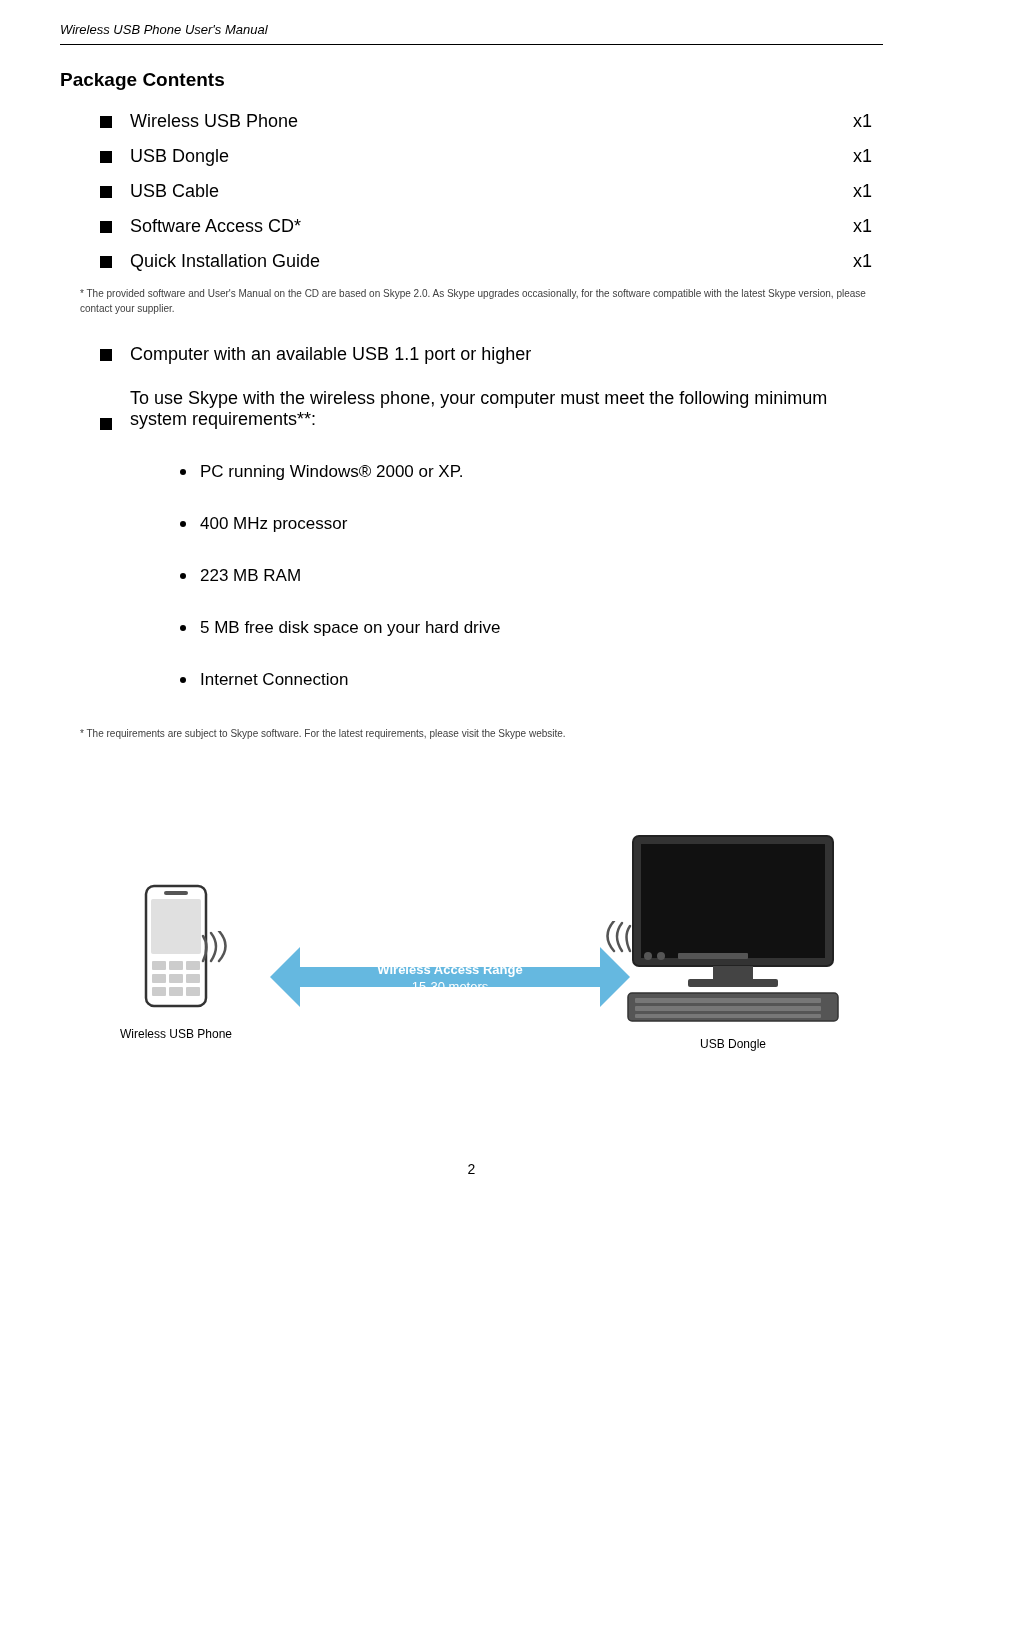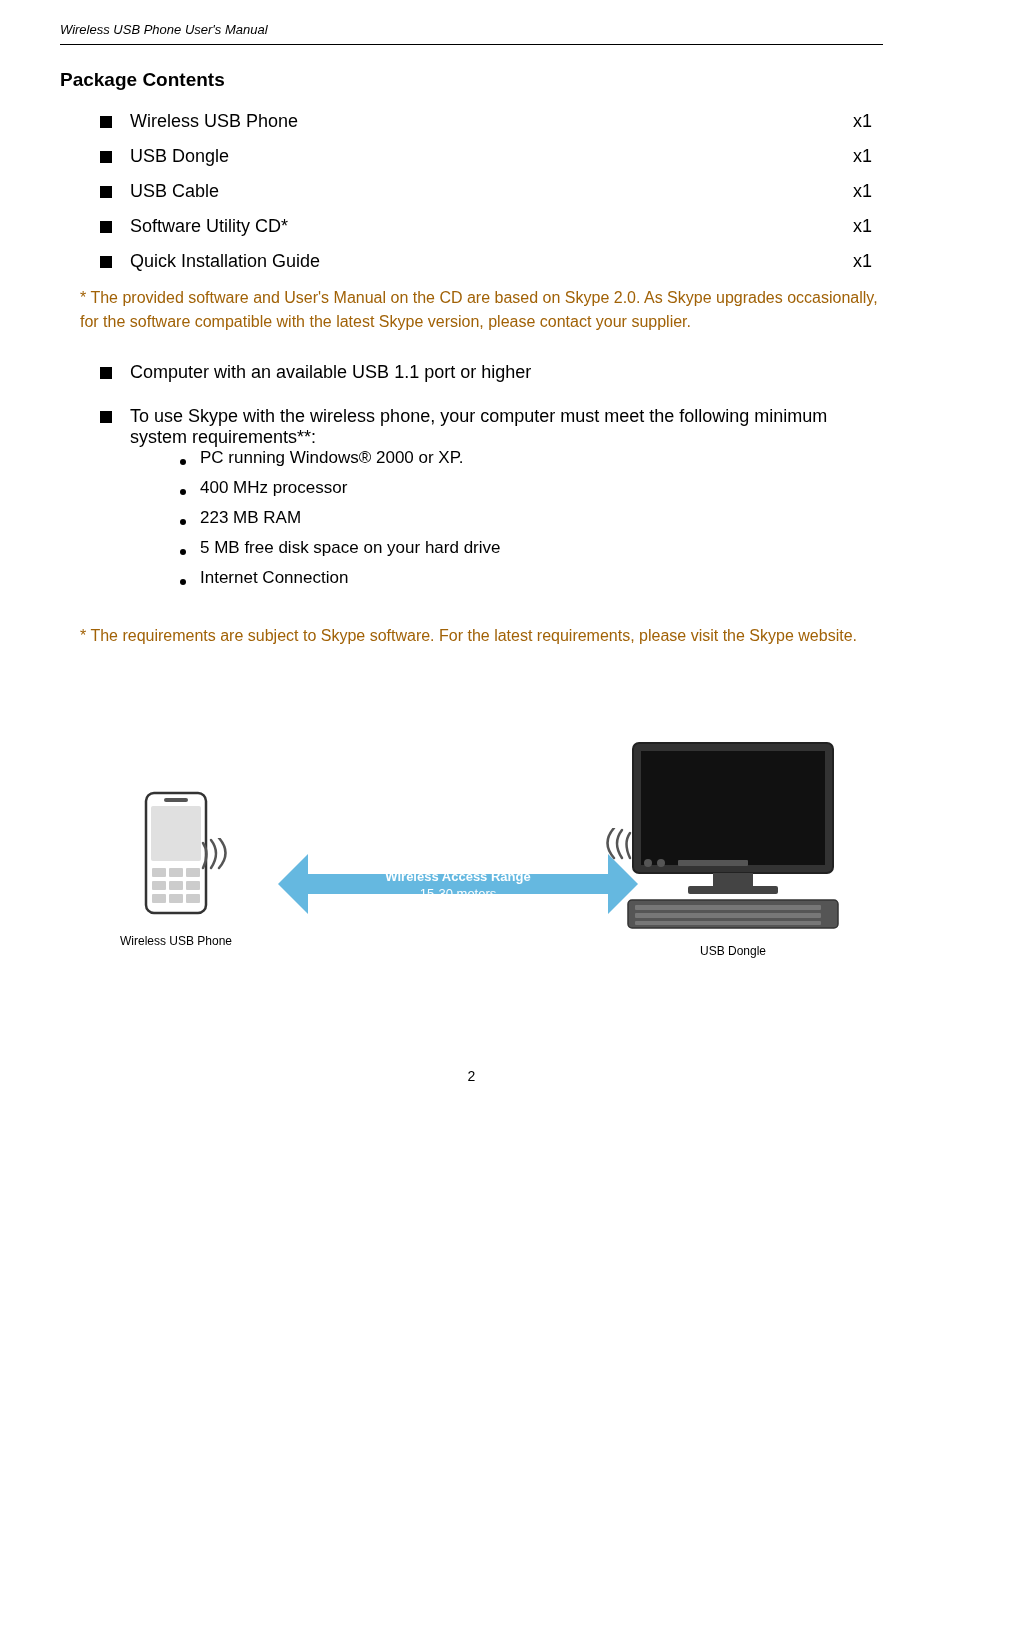--- a/index.html
+++ b/index.html
@@ -68,38 +68,39 @@
     .item-name {
       flex: 1;
     }
 
     .item-qty {
       margin-left: 60px;
       min-width: 30px;
     }
 
     .footnote {
-      font-size: 16px;
+      font-size: 10px;
       margin-left: 20px;
       margin-bottom: 28px;
       line-height: 1.5;
-      color: #a16207;
+      color: #404040;
     }
 
     .sub-list {
       list-style: none;
       margin-left: 80px;
       margin-bottom: 10px;
     }
 
     .sub-list li {
       display: flex;
-      align-items: center;
+      align-items: flex-start;
       margin-bottom: 10px;
       font-size: 17px;
+      margin-top: 32px;
     }
 
     .bullet-dot {
       width: 6px;
       height: 6px;
       background: #000;
       border-radius: 50%;
       display: inline-block;
       margin-right: 14px;
       margin-top: 7px;
@@ -183,21 +184,21 @@
       <span class="item-name">USB Dongle</span>
       <span class="item-qty">x1</span>
     </li>
         <li>
       <span class="bullet-square"></span>
       <span class="item-name">USB Cable</span>
       <span class="item-qty">x1</span>
     </li>
         <li>
       <span class="bullet-square"></span>
-      <span class="item-name">Software Utility CD*</span>
+      <span class="item-name">Software Access CD*</span>
       <span class="item-qty">x1</span>
     </li>
         <li>
       <span class="bullet-square"></span>
       <span class="item-name">Quick Installation Guide</span>
       <span class="item-qty">x1</span>
     </li>
       </ul>
 
     <p class="footnote">*  The provided software and User's Manual on the CD are based on Skype 2.0. As Skype upgrades occasionally, for the software compatible with the latest Skype version, please contact your supplier.</p>
@@ -207,21 +208,21 @@
 
     <ul class="bullet-list">
 
     <li style="flex-direction: column; align-items: flex-start; margin-bottom: 23px;">
           <div style="display: flex; align-items: flex-start;">
             <span class="bullet-square" style="margin-top: 5px;"></span>
             <span>Computer with an available USB 1.1 port or higher</span>
           </div>
         </li>
         <li style="flex-direction: column; align-items: flex-start; margin-bottom: 16px;">
-          <div style="display: flex; align-items: flex-start;">
+          <div style="display: flex; align-items: flex-end;">
             <span class="bullet-square" style="margin-top: 5px;"></span>
             <span>To use Skype with the wireless phone, your computer must meet the following minimum system requirements**:</span>
           </div>
           <ul class="sub-list">
             <li>
               <span class="bullet-dot"></span>
               <span>PC running Windows® 2000 or XP.</span>
             </li>
             <li>
               <span class="bullet-dot"></span>
@@ -268,21 +269,21 @@
       </svg>
 
       <svg style="position:absolute; left:75px; top:50px;" width="40" height="60" viewBox="0 0 40 60">
         <path d="M8,30 Q15,15 8,5" fill="none" stroke="#555" stroke-width="2.5" stroke-linecap="round"></path>
         <path d="M16,30 Q26,15 16,2" fill="none" stroke="#555" stroke-width="2.5" stroke-linecap="round"></path>
         <path d="M24,30 Q37,15 24,0" fill="none" stroke="#555" stroke-width="2.5" stroke-linecap="round"></path>
       </svg>
       <span class="phone-label">Wireless USB Phone</span>
     </div>
 
-    <div style="position:absolute; left:218px; bottom:80px;">
+    <div style="position:absolute; left:210px; bottom:80px;">
       <svg width="360" height="80" viewBox="0 0 360 80">
 
         <polygon points="0,40 30,10 30,30 330,30 330,10 360,40 330,70 330,50 30,50 30,70" fill="#4AABDB" opacity="0.85"></polygon>
         <text x="180" y="37" text-anchor="middle" font-size="13" fill="white" font-weight="bold">Wireless Access Range</text>
         <text x="180" y="54" text-anchor="middle" font-size="13" fill="white">15-30 meters</text>
       </svg>
     </div>
 
     <svg style="position:absolute; right:245px; bottom:120px;" width="40" height="60" viewBox="0 0 40 60">
       <path d="M32,30 Q25,15 32,5" fill="none" stroke="#555" stroke-width="2.5" stroke-linecap="round"></path>

